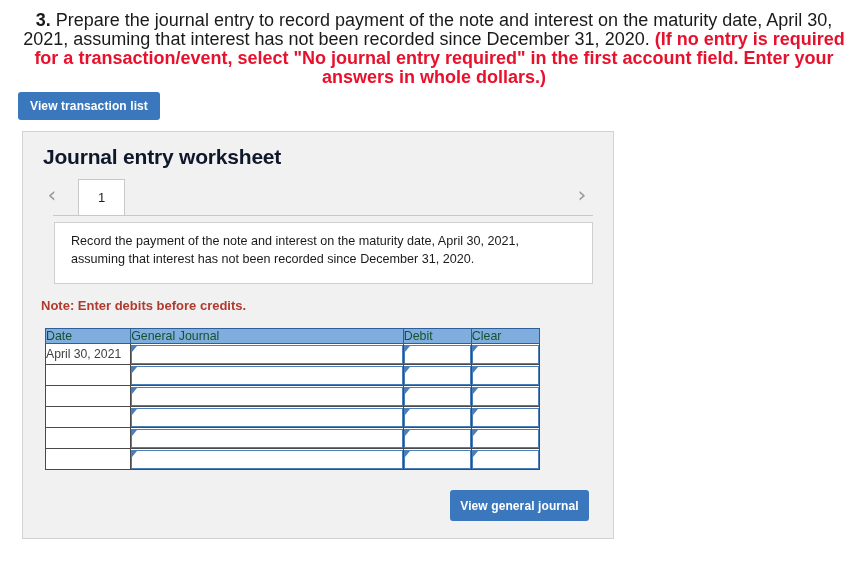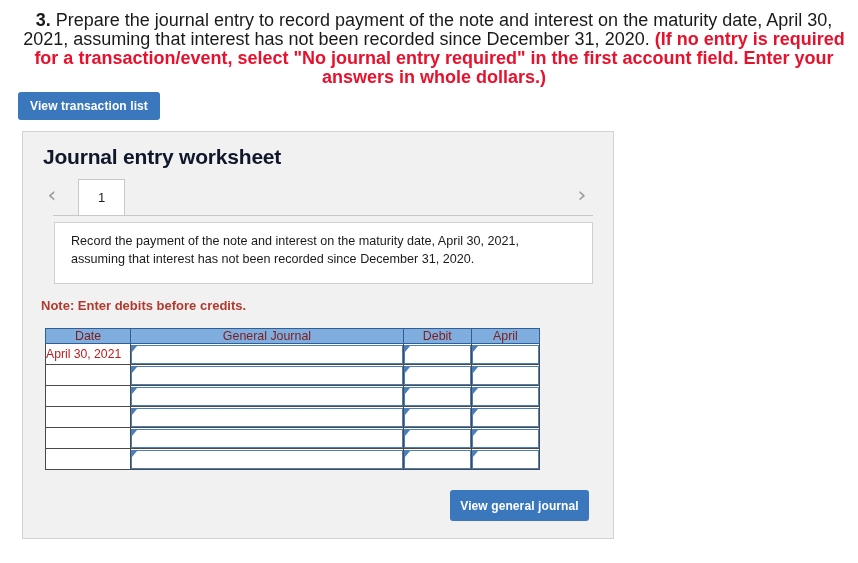--- a/index.html
+++ b/index.html
@@ -159,40 +159,40 @@
     width: 495px;
     border-collapse: collapse;
     table-layout: fixed;
   }
   #journal-table th {
     background: #7fadde;
     border: 1px solid #2f5f96;
     height: 14px;
     font-size: 12.4px;
     font-weight: normal;
-    color: #7f1d1d;
-    text-align: center;
+    color: #14532d;
+    text-align: left;
     padding: 0;
   }
   #journal-table td {
     border: 1px solid #4a4a4a;
     height: 21px;
     padding: 0;
     background: #ffffff;
     vertical-align: middle;
   }
   .col-date   { width: 85px; }
   .col-gj     { width: 272px; }
   .col-debit  { width: 68px; }
   .col-credit { width: 68px; }
 
   .date-cell {
     font-size: 12.2px;
     padding-left: 5px;
-    color: #b91c1c;
+    color: #404040;
     white-space: nowrap;
   }
   .input-cell {
     border: 1px solid #4a4a4a !important;
     padding: 0 !important;
     position: relative;
   }
   .cell-field {
     position: relative;
     display: block;
@@ -247,21 +247,21 @@
       <col class="col-date">
         <col class="col-gj">
         <col class="col-debit">
         <col class="col-credit">
     </colgroup>
     <thead>
       <tr>
         <th>Date</th>
         <th>General Journal</th>
         <th>Debit</th>
-        <th>April</th>
+        <th>Clear</th>
       </tr>
     </thead>
     <tbody>
       <tr>
         <td class="date-cell">April 30, 2021</td>
         <td class="input-cell">
             <span class="cell-field"></span>
           </td>
         <td class="input-cell">
             <span class="cell-field"></span>

